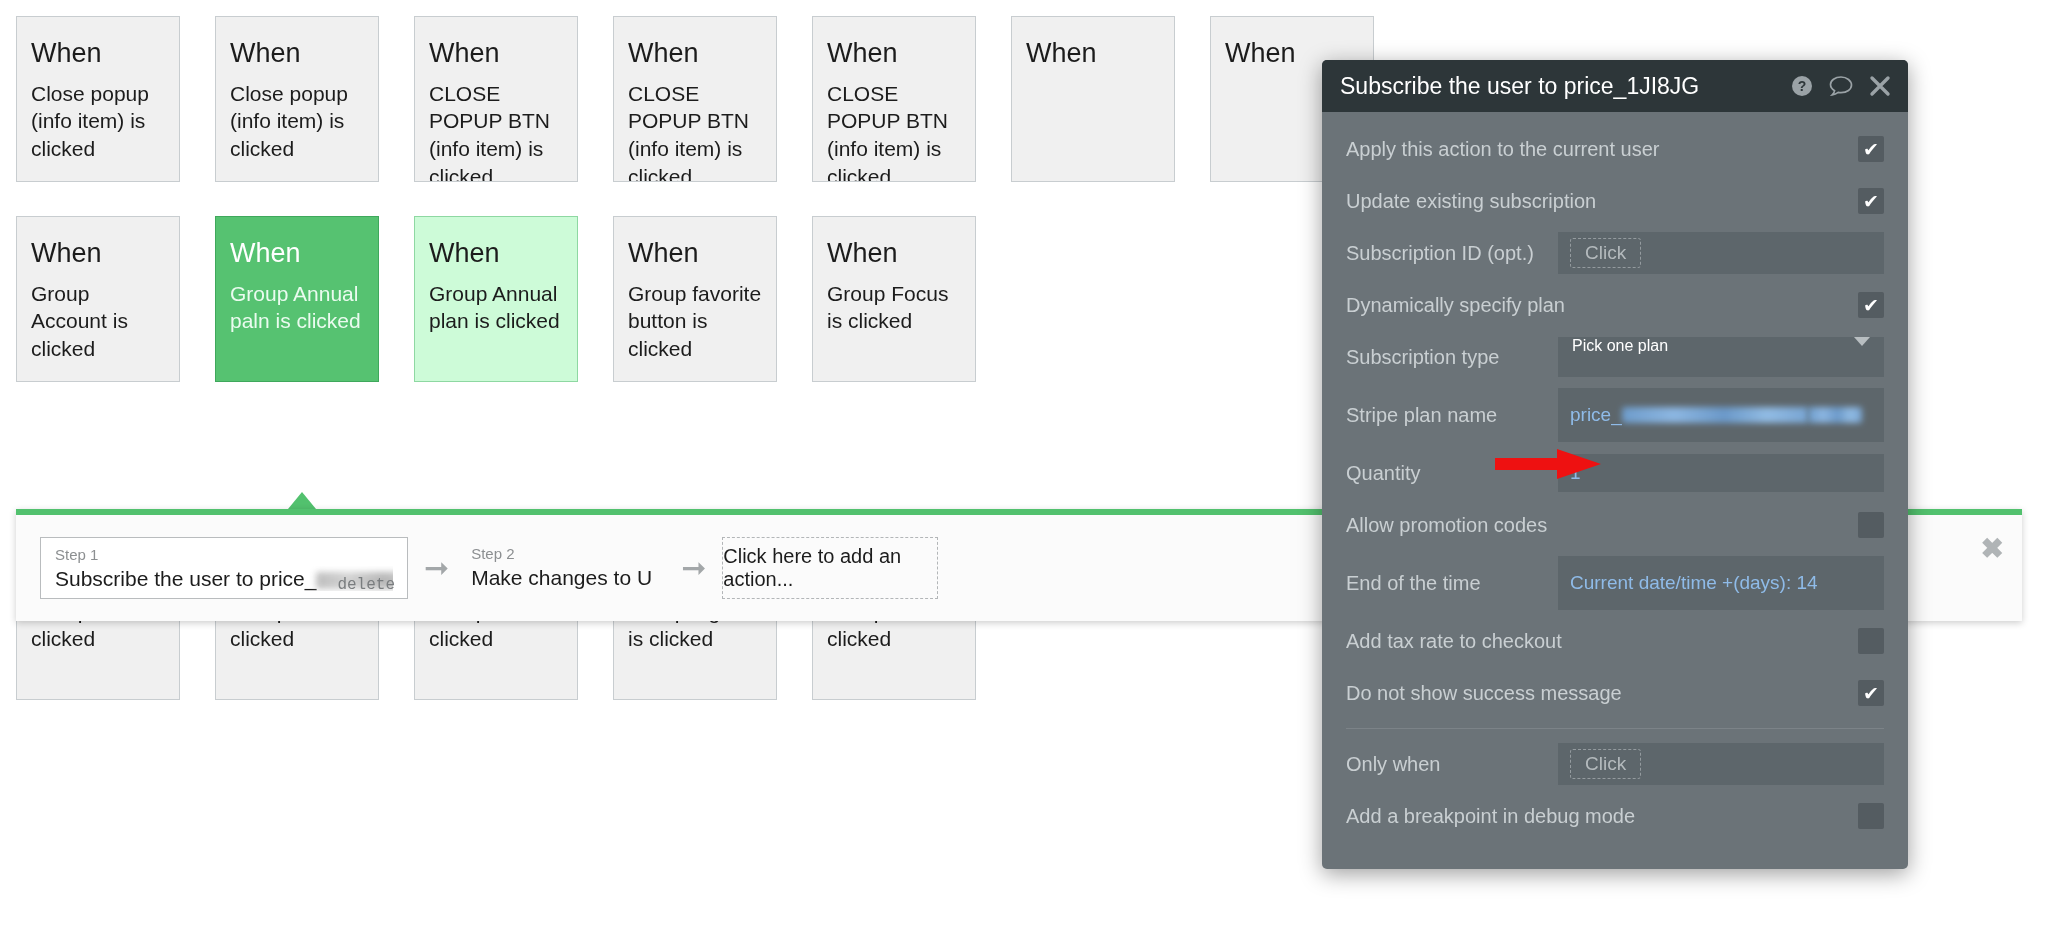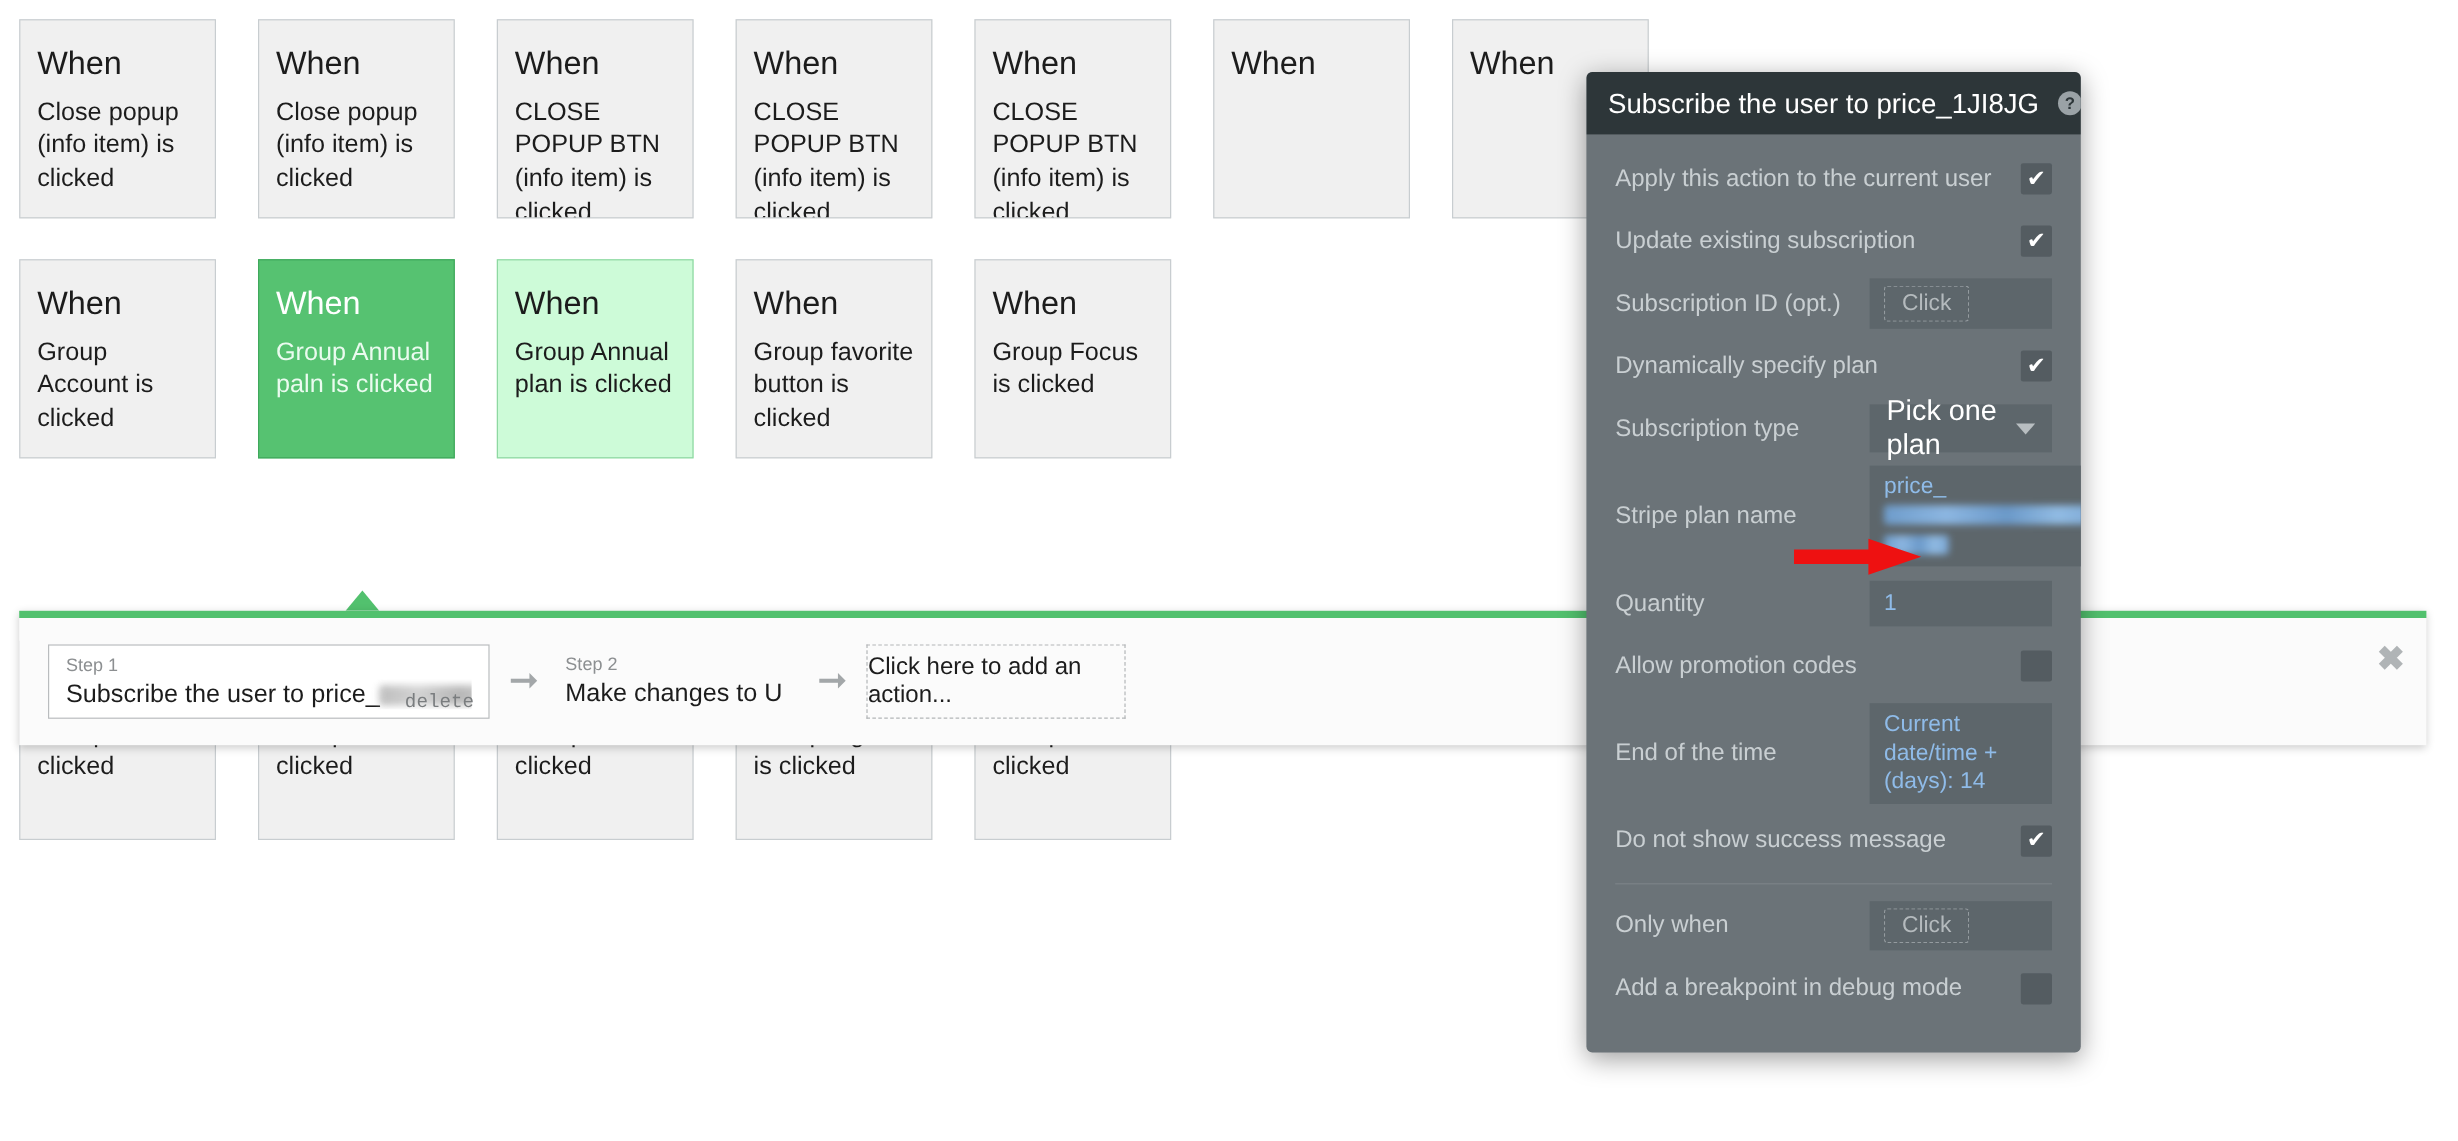--- a/index.html
+++ b/index.html
@@ -143,21 +143,21 @@
     color: #b0b4b6;
     font-weight: bold;
     line-height: 1;
   }
 
   
   #dialog {
     position: absolute;
     left: 1322px;
     top: 60px;
-    width: 412px;
+    width: 586px;
     border-radius: 5px;
     box-shadow: 0 5px 22px rgba(0,0,0,0.38);
     overflow: hidden;
     background: #6b7378;
   }
   #dialog-header {
     height: 52px;
     background: #2d3639;
     display: flex;
     align-items: center;
@@ -228,26 +228,26 @@
     border-radius: 3px;
     color: #b4babd;
     font-size: 19px;
     padding: 2px 14px;
   }
   .select {
     flex: 1;
     background: #5d666b;
     height: 40px;
     display: flex;
-    align-items: center;
+    align-items: flex-start;
     justify-content: space-between;
     padding: 0 14px;
     box-sizing: border-box;
     color: #ffffff;
-    font-size: 24px;
+    font-size: 16px;
   }
   .caret-down {
     width: 0; height: 0;
     border-left: 8px solid transparent;
     border-right: 8px solid transparent;
     border-top: 9px solid #b8bec1;
   }
   .divider {
     height: 1px;
     background: #7c8388;
@@ -441,20 +441,24 @@
           <div class="lbl">Allow promotion codes</div>
           <div class="checkbox off">✔</div>
         </div>
         <div class="row">
           <div class="lbl">End of the time</div>
           <div class="field tall">
             <span>Current date/time +(days): 14</span>
           </div>
         </div>
         <div class="row cbrow">
+          <div class="lbl">Add tax rate to checkout</div>
+          <div class="checkbox off">✔</div>
+        </div>
+        <div class="row cbrow">
           <div class="lbl">Do not show success message</div>
           <div class="checkbox">✔</div>
         </div>
         <div class="divider"></div>
         <div class="row">
           <div class="lbl">Only when</div>
           <div class="field">
             <span class="click-chip">Click</span>
           </div>
         </div>

